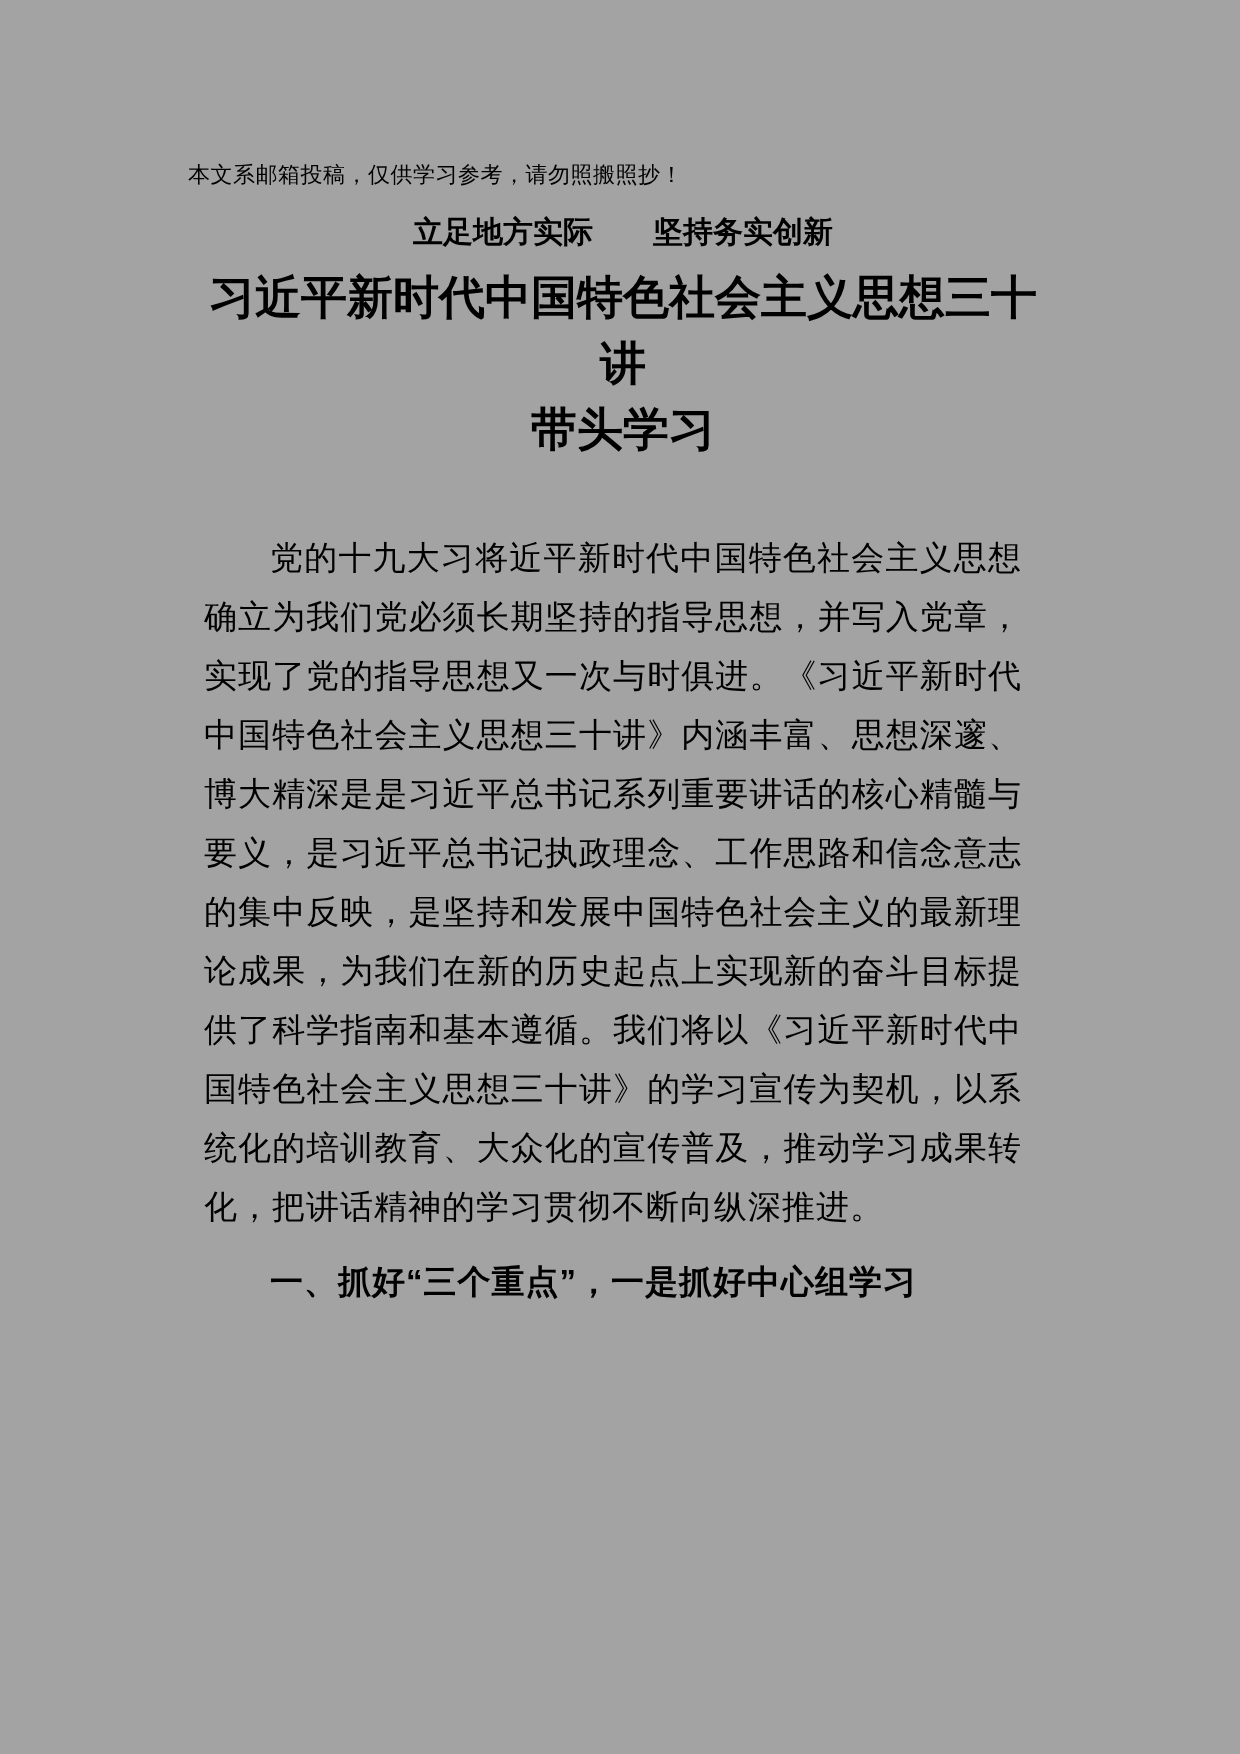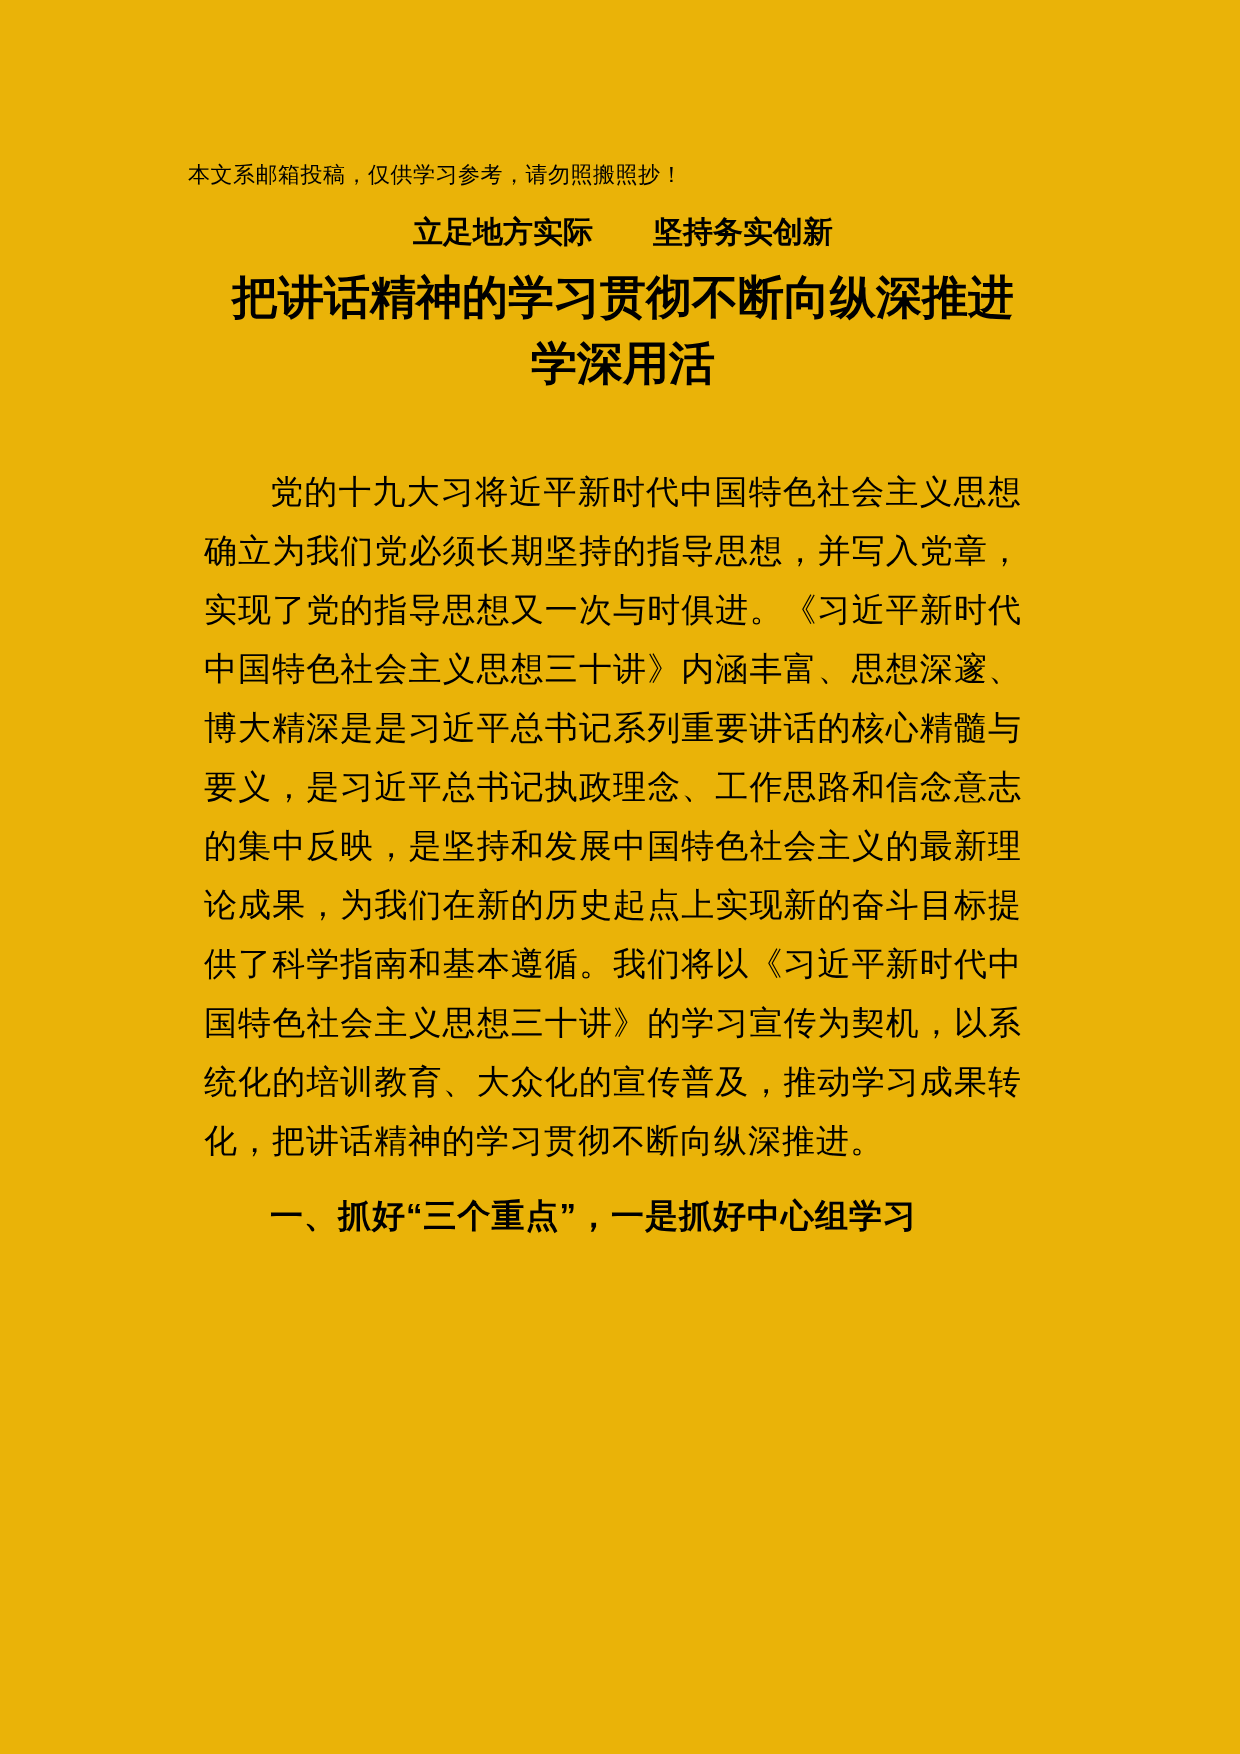--- a/index.html
+++ b/index.html
@@ -5,21 +5,21 @@
   html, body {
     margin: 0;
     padding: 0;
     background: #ffffff;
   }
   .page {
     position: relative;
     width: 1240px;
     height: 1754px;
     margin: 0 auto;
-    background: #eab308;
+    background: #a3a3a3;
     color: #000000;
     font-family: "Liberation Sans", sans-serif;
     overflow: hidden;
     box-sizing: border-box;
     padding-left: 188px;
     padding-right: 190px;
   }
   .notice {
     margin-top: 158px;
     font-size: 22px;
@@ -66,21 +66,21 @@
   }
 </style>
 </head>
 <body>
 
 <div class="page">
   <div class="notice">本文系邮箱投稿，仅供学习参考，请勿照搬照抄！</div>
 
   <div class="doc-title">
     <div class="title-line-1">立足地方实际　　坚持务实创新</div>
-    <div class="title-line-2">把讲话精神的学习贯彻不断向纵深推进</div>
-    <div class="title-line-3">学深用活</div>
+    <div class="title-line-2">习近平新时代中国特色社会主义思想三十讲</div>
+    <div class="title-line-3">带头学习</div>
   </div>
 
   <main class="content">
       <p class="body">党的十九大习将近平新时代中国特色社会主义思想确立为我们党必须长期坚持的指导思想，并写入党章，实现了党的指导思想又一次与时俱进。《习近平新时代中国特色社会主义思想三十讲》内涵丰富、思想深邃、博大精深是是习近平总书记系列重要讲话的核心精髓与要义，是习近平总书记执政理念、工作思路和信念意志的集中反映，是坚持和发展中国特色社会主义的最新理论成果，为我们在新的历史起点上实现新的奋斗目标提供了科学指南和基本遵循。我们将以《习近平新时代中国特色社会主义思想三十讲》的学习宣传为契机，以系统化的培训教育、大众化的宣传普及，推动学习成果转化，把讲话精神的学习贯彻不断向纵深推进。</p>
       <p class="heading">一、抓好“三个重点”，一是抓好中心组学习</p>
     </main>
 </div>
 
 </body></html>

